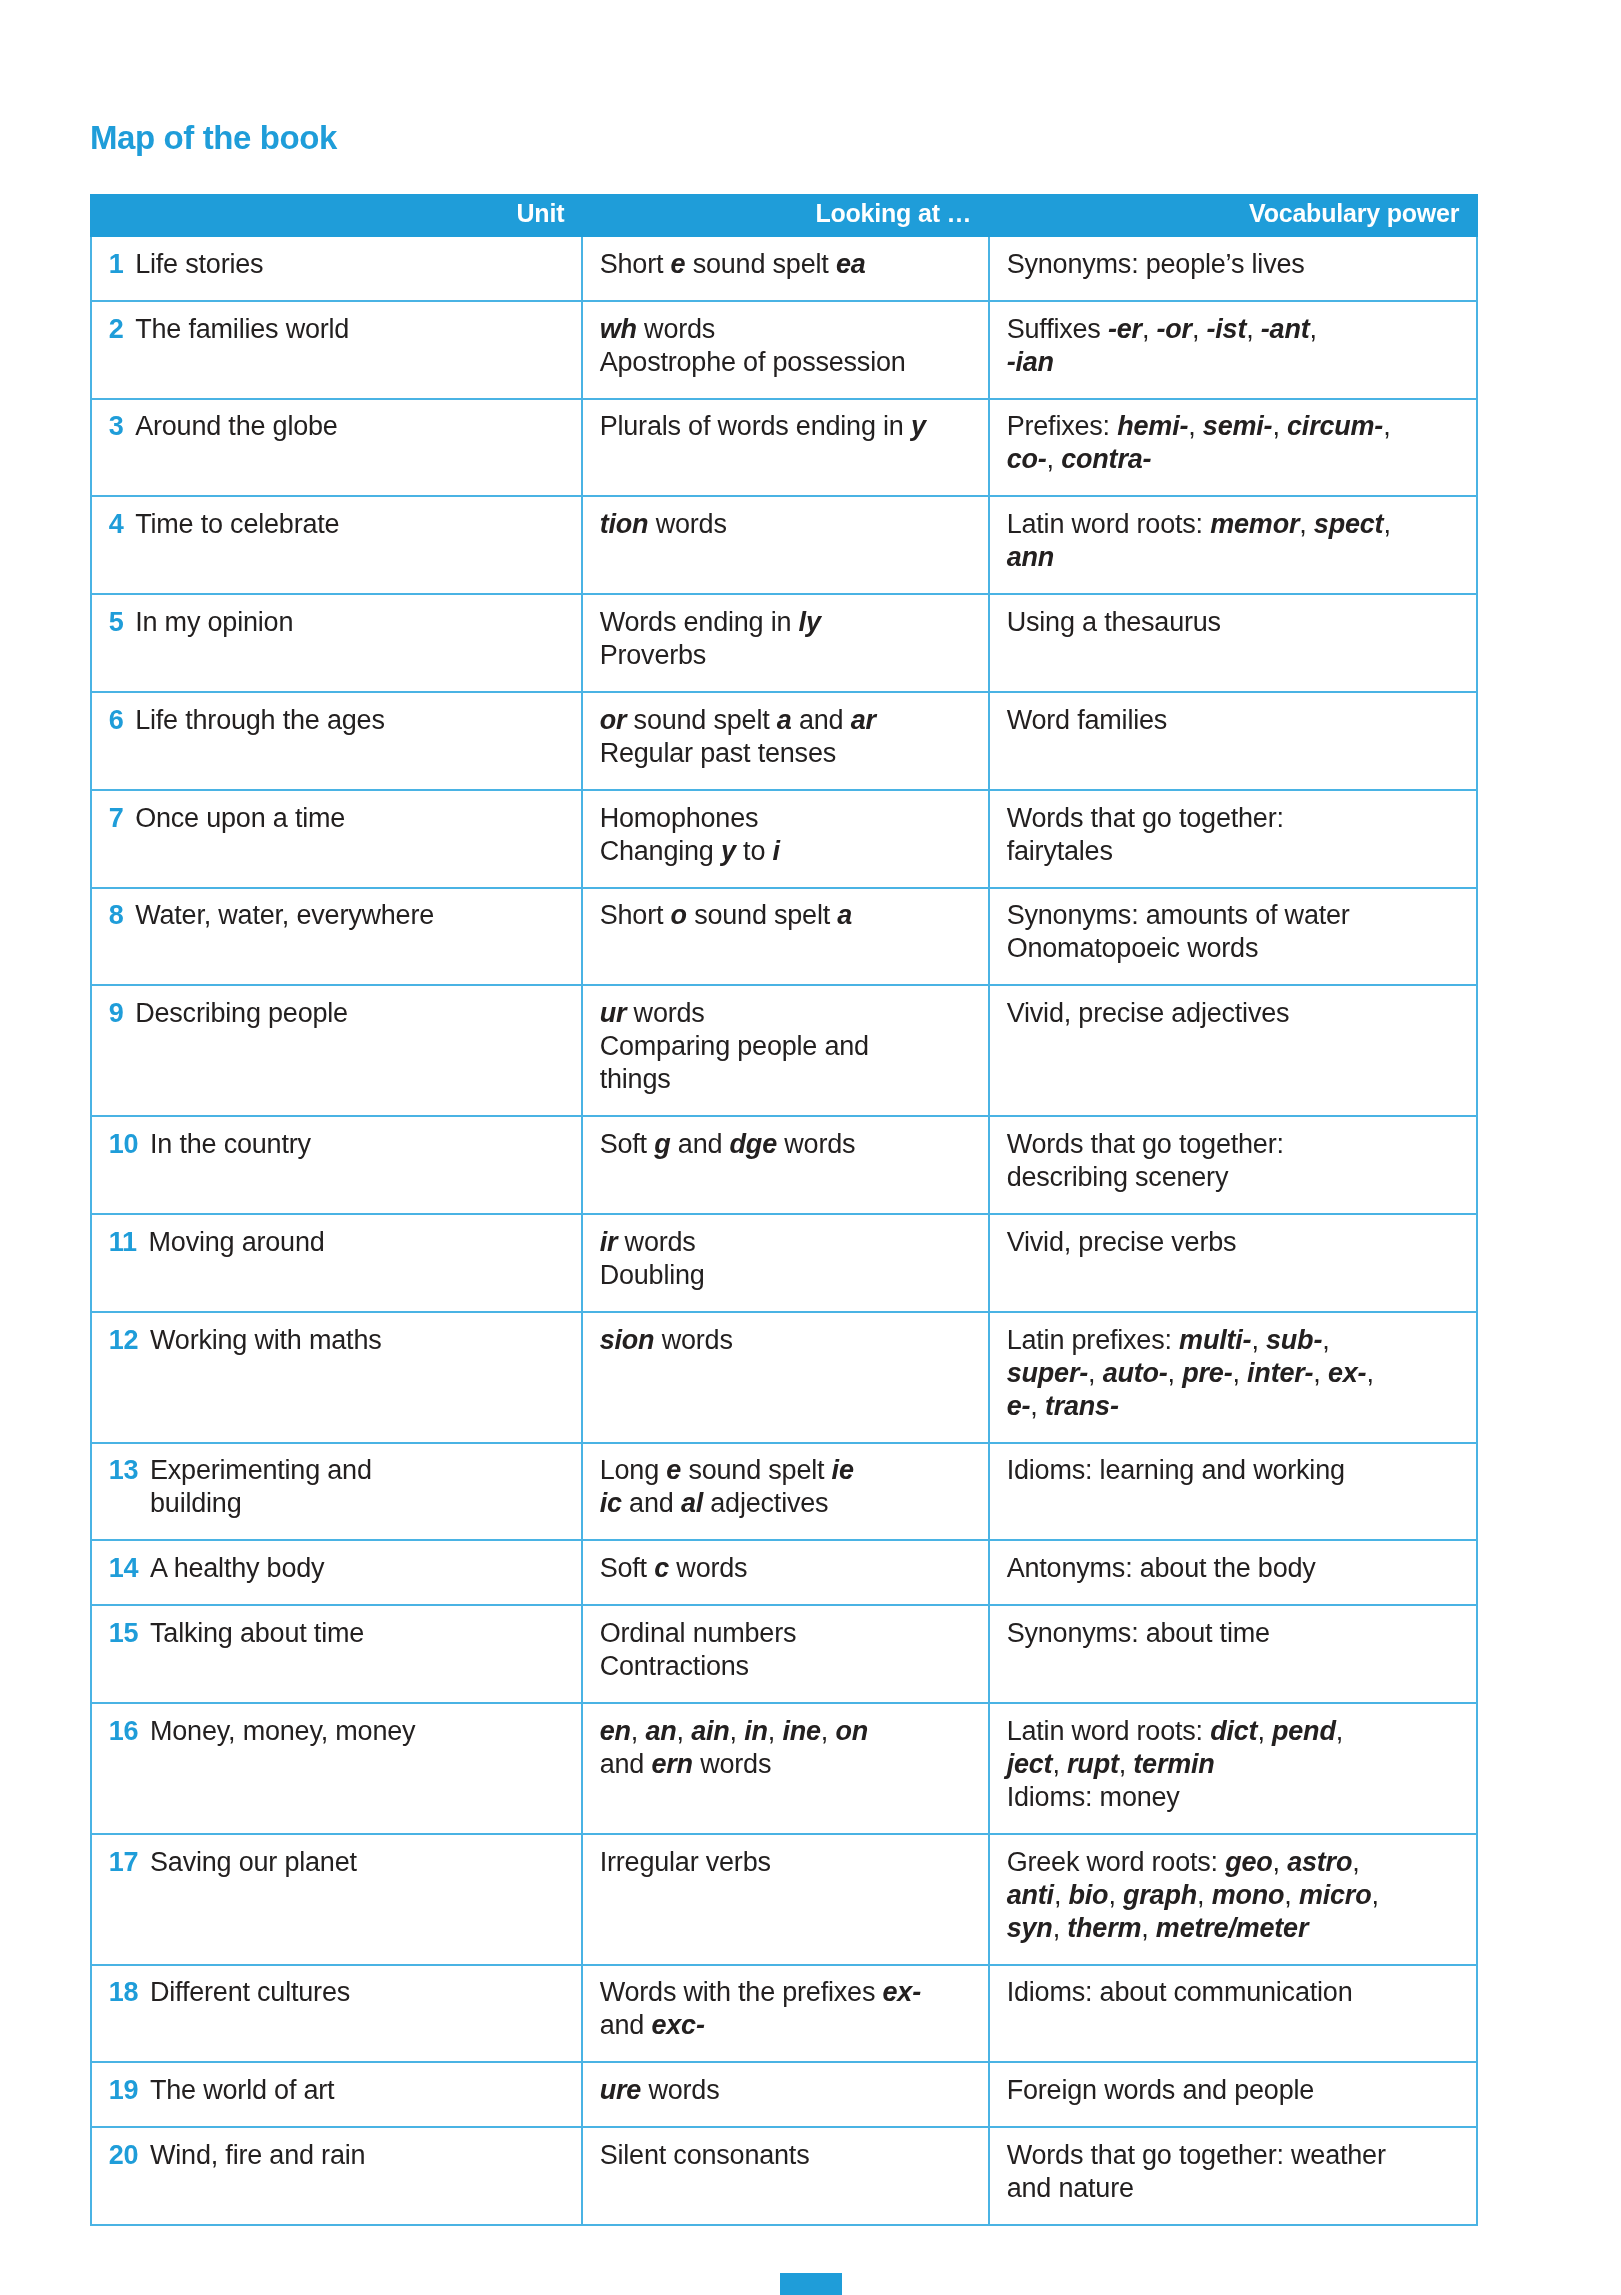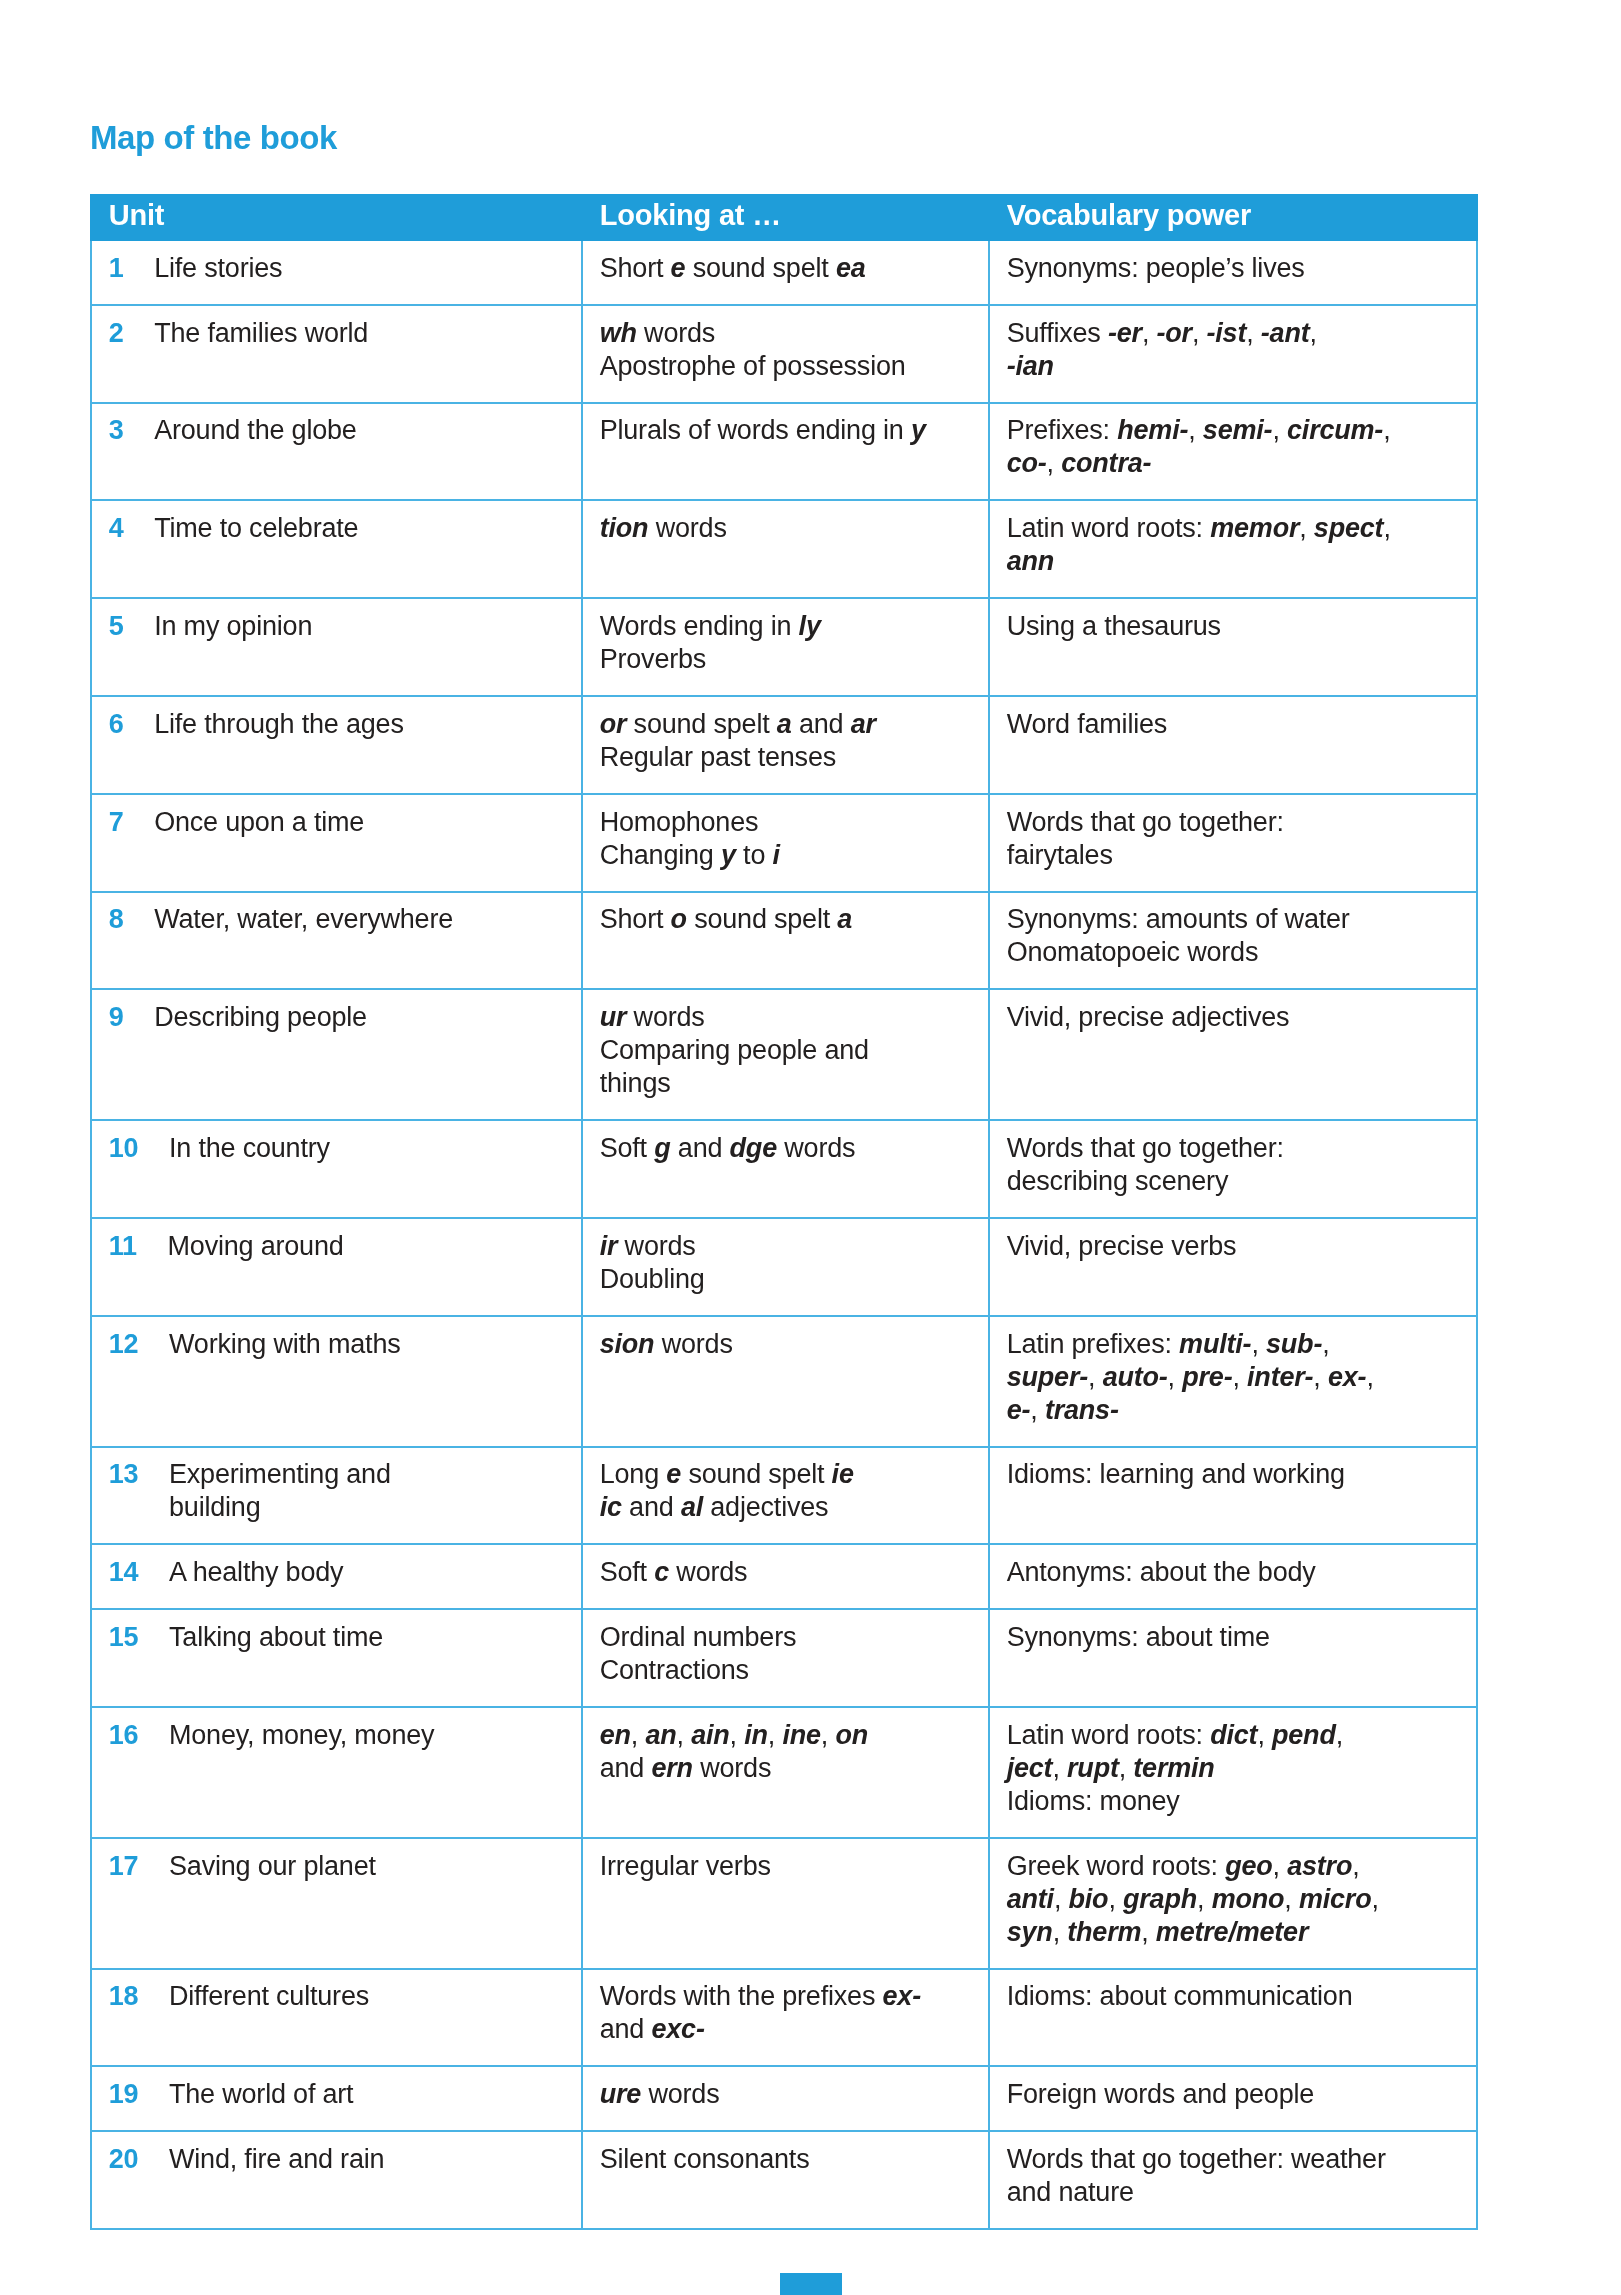--- a/index.html
+++ b/index.html
@@ -21,37 +21,37 @@
   }
   table.map-table{
     position:absolute;left:90px;top:194px;
     width:1386px;
     border-collapse:collapse;table-layout:fixed;
     border:2.5px solid var(--grid);
   }
   .map-table th{
     background:var(--accent);
     border:2.5px solid var(--accent);
-    color:#ffffff;font-weight:bold;font-size:29px;
-    text-align:left;padding:3.3px 16.7px 6.7px 16.7px;
+    color:#ffffff;font-weight:bold;font-size:25px;
+    text-align:right;padding:3.3px 16.7px 6.7px 16.7px;
     letter-spacing:-0.2px;
   }
   .map-table td{
     border:2.5px solid var(--grid);
     vertical-align:top;
     font-size:27px;line-height:33px;
     padding:10.8px 16.7px 19px 16.7px;
     letter-spacing:-0.2px;
   }
   .unit-wrap{display:flex;align-items:flex-start;}
   .unum{
     color:var(--accent);font-weight:bold;
     margin-right:11.7px;flex:0 0 auto;
   }
-  .uname{flex:1 1 auto;margin-left:19px;}
+  .uname{flex:1 1 auto;}
   .line{display:block;}
   .em{font-weight:bold;font-style:italic;}
   .footer-bar{
     position:absolute;bottom:0;left:50%;
     transform:translateX(-50%);
     width:62px;height:21.7px;background:var(--accent);
   }
 </style>
 </head>
 <body>

